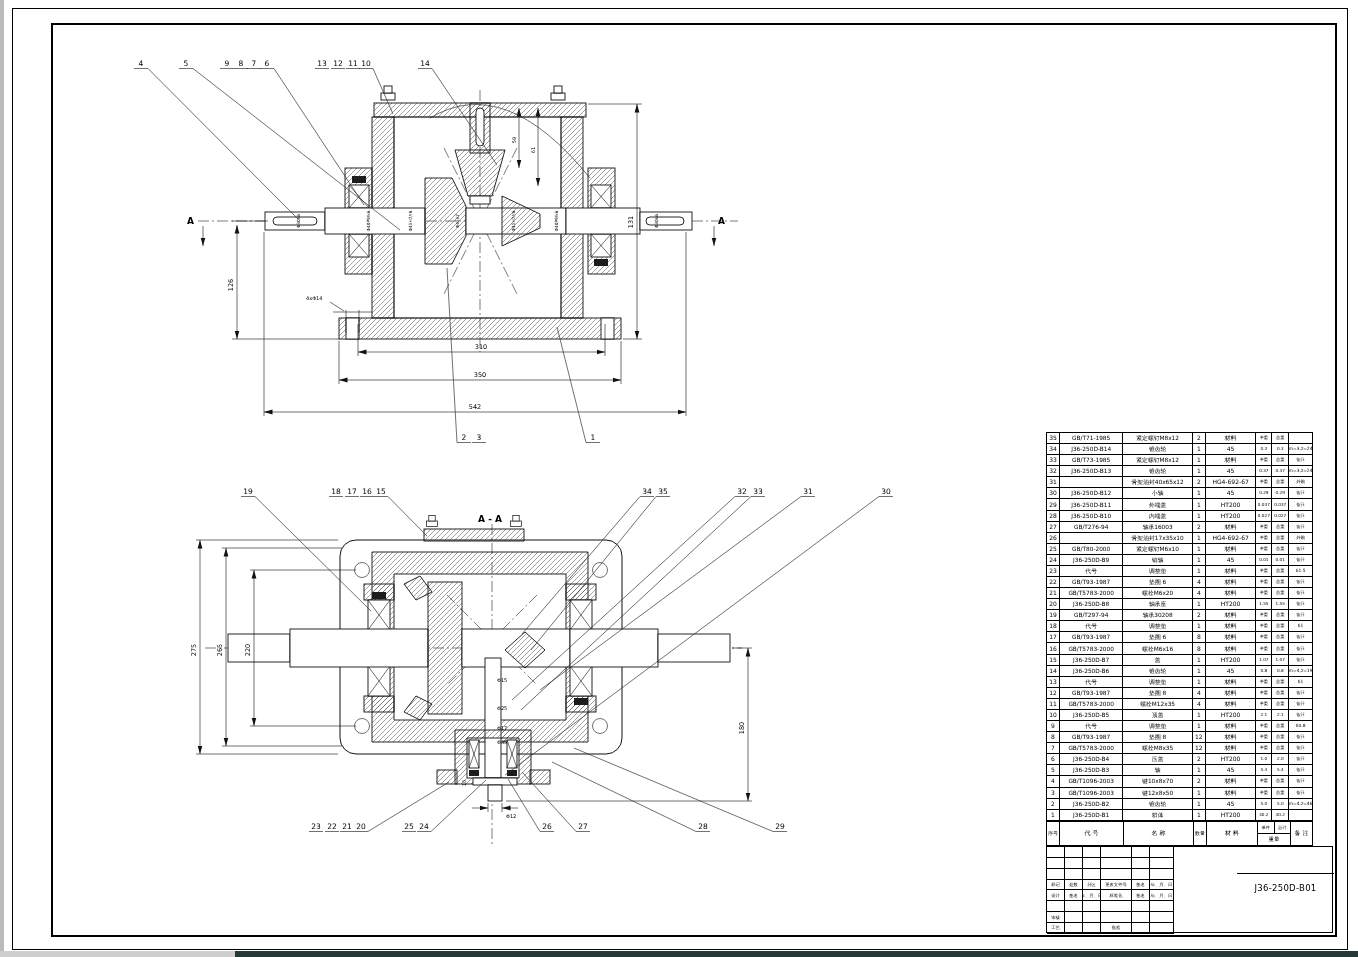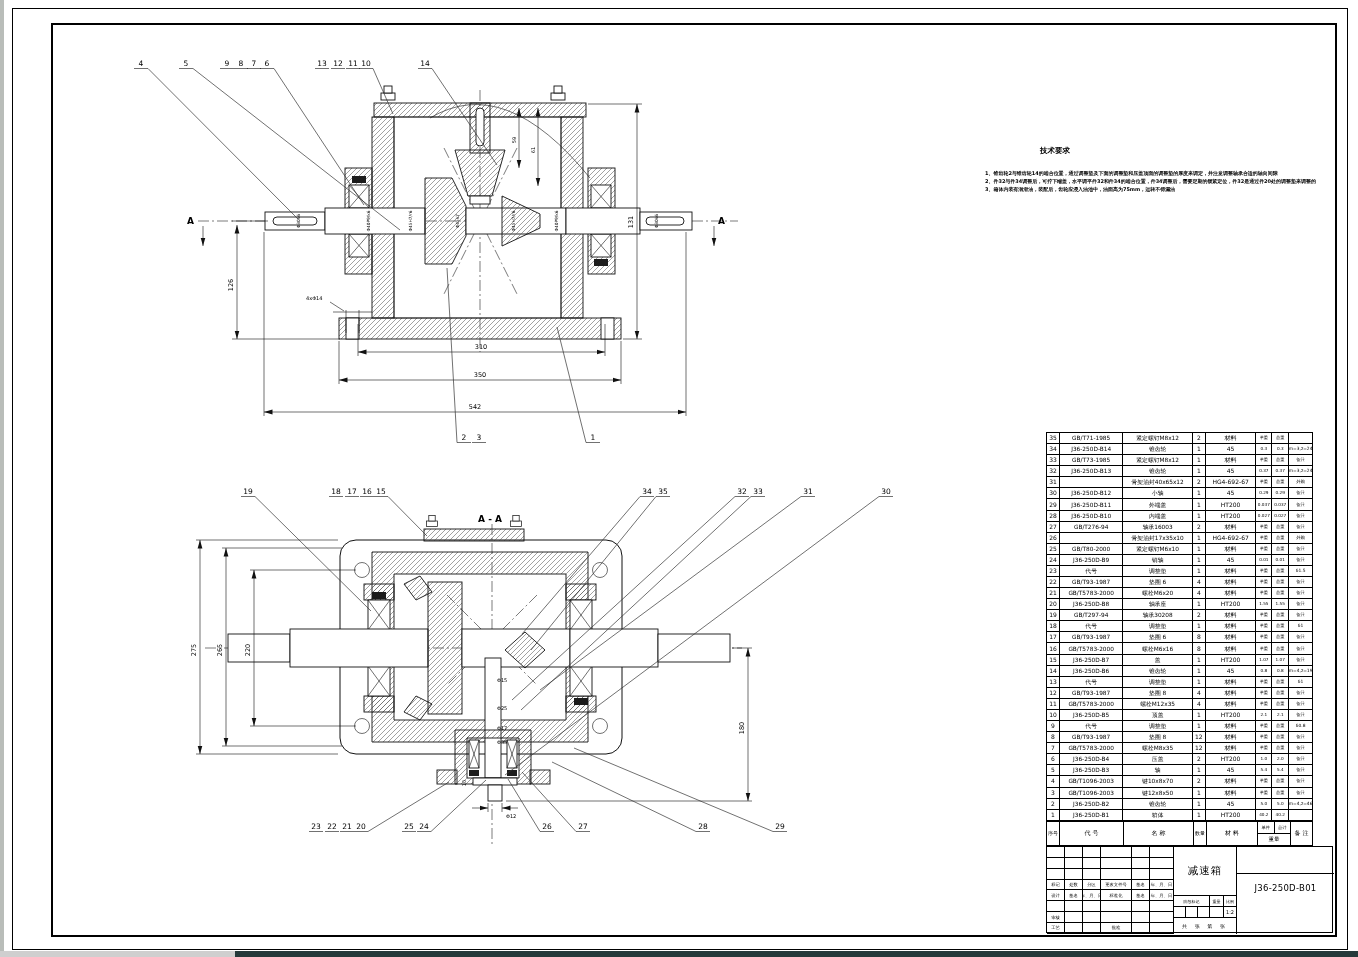--- a/index.html
+++ b/index.html
@@ -415,26 +415,20 @@
         <line x1="576" y1="831.5" x2="522" y2="772" class="ld"></line>
         <text x="703" y="829" text-anchor="middle" class="co">28</text>
         <line x1="696" y1="831.5" x2="710" y2="831.5" class="dm"></line>
         <line x1="696" y1="831.5" x2="552" y2="762" class="ld"></line>
         <text x="780" y="829" text-anchor="middle" class="co">29</text>
         <line x1="773" y1="831.5" x2="787" y2="831.5" class="dm"></line>
         <line x1="773" y1="831.5" x2="574" y2="748" class="ld"></line>
       </g>
   </svg>
 
-  <div class="techreq">
-    <div class="tr-title">技术要求</div>
-    <div class="tr-line">1、锥齿轮2与锥齿轮14的啮合位置，通过调整垫及下面的调整垫和压盖顶面的调整垫的厚度来调定，并注意调整轴承合适的轴向间隙</div>
-    <div class="tr-line">2、件32与件34调整后，可拧下端盖，水平调平件32和件34的啮合位置，件34调整后，需要定期的锁紧定位，件32是通过件20处的调整垫来调整的</div>
-    <div class="tr-line">3、箱体内装有润滑油，装配后，齿轮应浸入油池中，油面高为75mm，运转不得漏油</div>
-  </div>
 
   <div class="ptable">
     <div id="parts-rows" style="display:contents"><div class="prow">
           <div class="pc c0">35</div>
           <div class="pc c1">GB/T71-1985</div>
           <div class="pc c2">紧定螺钉M8x12</div>
           <div class="pc c3">2</div>
           <div class="pc c4">材料</div>
           <div class="pc c5">单重</div>
           <div class="pc c6">总重</div>
@@ -807,36 +801,20 @@
         <div class="tc"></div>
         <div class="tc"></div>
         <div class="tc"></div>
       <div class="tc">工艺</div>
       <div class="tc"></div>
         <div class="tc"></div>
       <div class="tc">批准</div>
       <div class="tc"></div>
         <div class="tc"></div>
     </div>
-    <div class="tb-mid">
-      <div class="tb-title">减速箱</div>
-      <div class="tb-stagerow">
-        <div class="st1">阶段标记</div>
-        <div class="st2">重量</div>
-        <div class="st3">比例</div>
-      </div>
-      <div class="tb-valrow">
-        <div class="v1"></div>
-          <div class="v2"></div>
-          <div class="v3"></div>
-          <div class="v4"></div>
-        <div class="v5">1:2</div>
-      </div>
-      <div class="tb-sheets">共 张 第 张</div>
-    </div>
     <div class="tb-right">
       <div class="tb-r-top"></div>
       <div class="tb-r-no">J36-250D-B01</div>
     </div>
   </div>
 
   <div class="edge-left"></div>
   <div class="edge-bottom-l"></div>
   <div class="edge-bottom-r"></div>
 </div>

